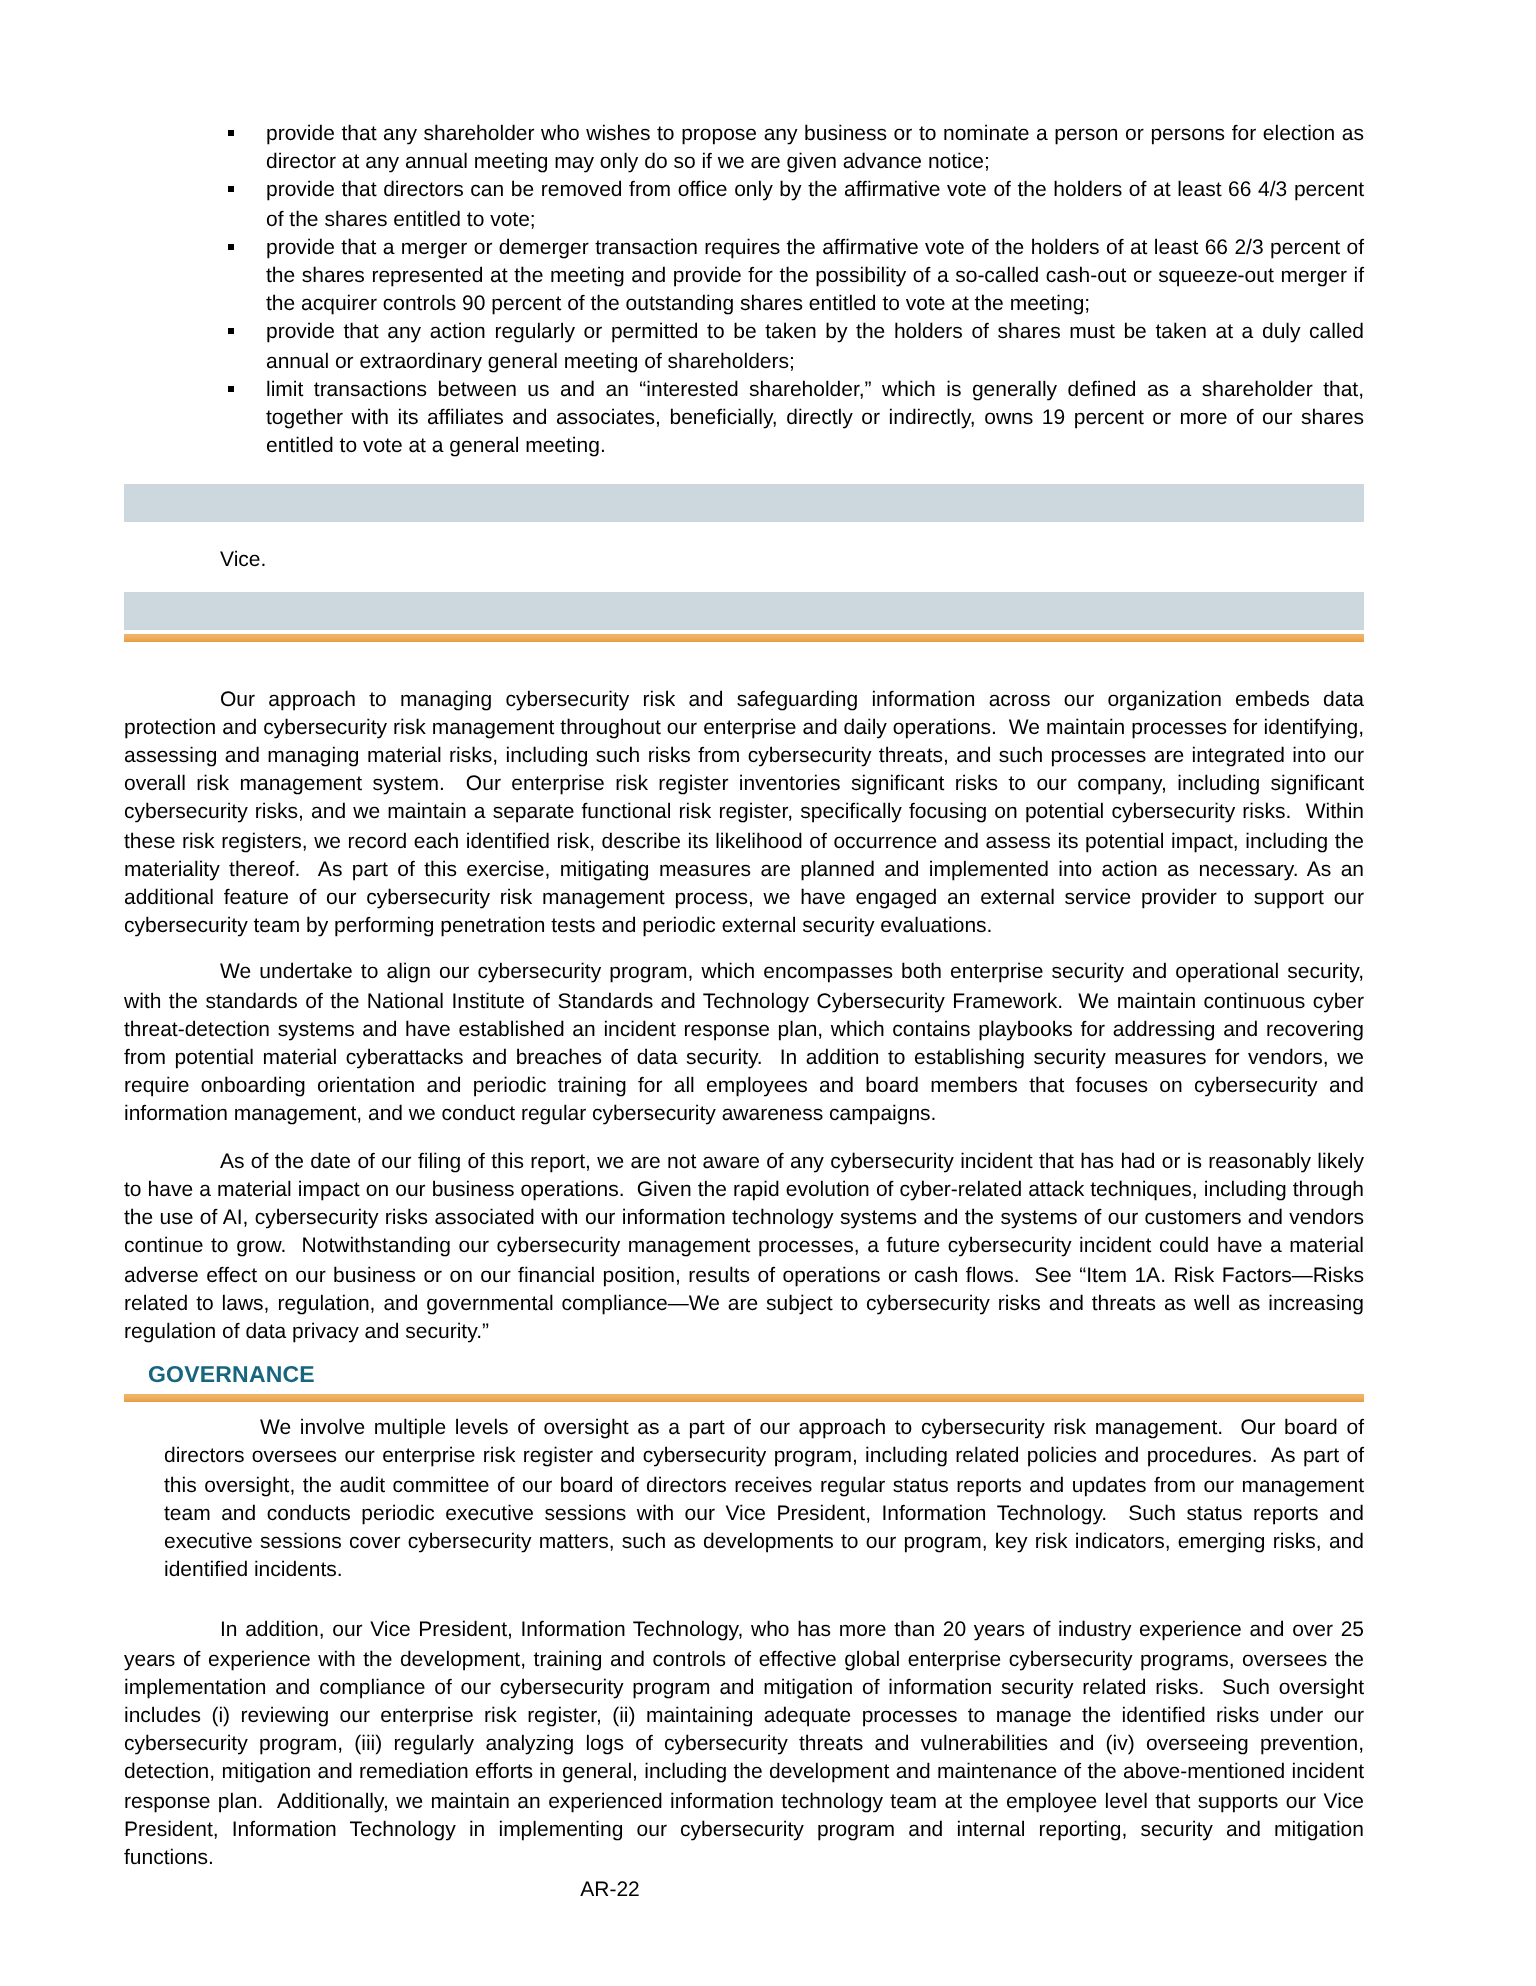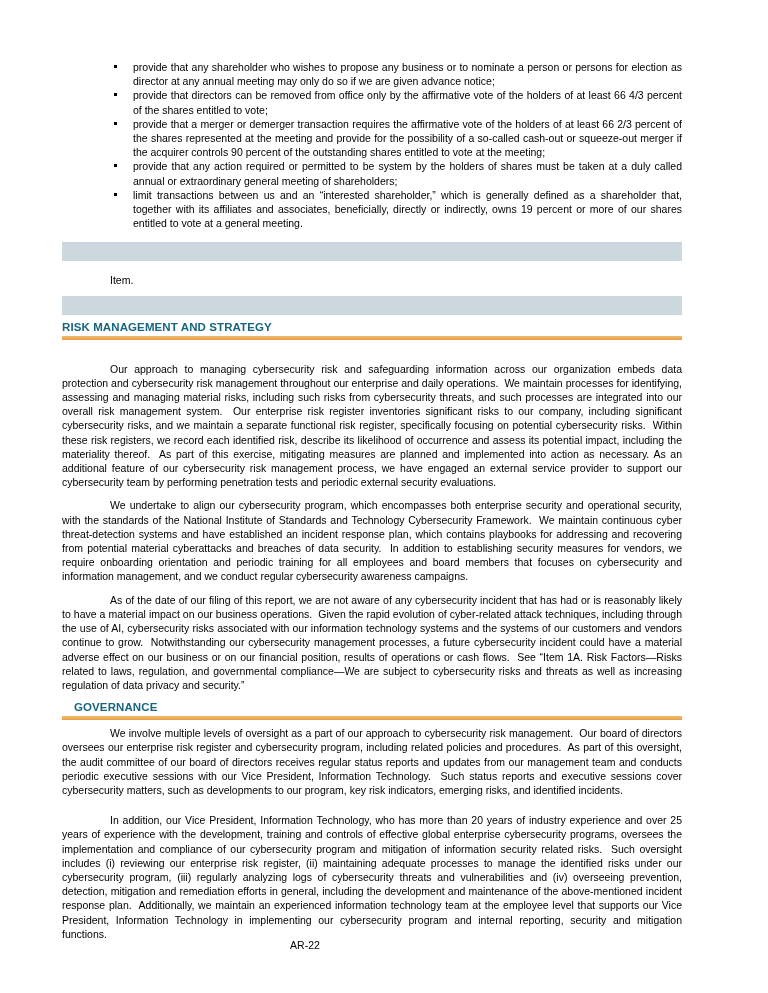--- a/index.html
+++ b/index.html
@@ -69,55 +69,54 @@
     margin-top: 2px;
     background: linear-gradient(to bottom, #f0b467 30%, var(--rule-color, #e69c44));
   }
   p.para {
     margin: 9px 0 0 0;
     text-indent: 48px;
     text-align: justify;
     white-space: pre-wrap;
   }
   p.para.first { margin-top: 22px; }
-  p.para.first-gov { margin-top: 6px; }
+  p.para.first-gov { margin-top: 6px; margin-left: 20px; }
   p.para.last-gov { margin-top: 16px; }
   .footer {
     position: absolute;
     left: 0; top: 938px;
     width: 610px;
     text-align: center;
     font-size: 10.5px;
     line-height: 14px;
   }
 </style>
 </head>
 <body style="--bar-bg: #cdd8de; --heading-color: #17657f; --rule-color: #e69c44;">
 
 <div class="page">
 
   <ul class="bullets body-text">
     <li>provide that any shareholder who wishes to propose any business or to nominate a person or persons for election as director at any annual meeting may only do so if we are given advance notice;</li>
     <li>provide that directors can be removed from office only by the affirmative vote of the holders of at least 66 4/3 percent of the shares entitled to vote;</li>
     <li>provide that a merger or demerger transaction requires the affirmative vote of the holders of at least 66 2/3 percent of the shares represented at the meeting and provide for the possibility of a so-called cash-out or squeeze-out merger if the acquirer controls 90 percent of the outstanding shares entitled to vote at the meeting;</li>
-    <li>provide that any action required or permitted to be system by the holders of shares must be taken at a duly called annual or extraordinary general meeting of shareholders;</li>
+    <li>provide that any action regularly or permitted to be taken by the holders of shares must be taken at a duly called annual or extraordinary general meeting of shareholders;</li>
     <li>limit transactions between us and an “interested shareholder,” which is generally defined as a shareholder that, together with its affiliates and associates, beneficially, directly or indirectly, owns 19 percent or more of our shares entitled to vote at a general meeting.</li>
   </ul>
 
   <div class="item-bar item-bar-1b">
     
   </div>
 
-  <p class="none-para">Item.</p>
+  <p class="none-para">Vice.</p>
 
   <div class="item-bar item-bar-1c">
     
   </div>
 
-  <div class="section-heading">RISK MANAGEMENT AND STRATEGY</div>
   <div class="accent-rule"></div>
 
   <p class="para first">Our approach to managing cybersecurity risk and safeguarding information across our organization embeds data protection and cybersecurity risk management throughout our enterprise and daily operations.  We maintain processes for identifying, assessing and managing material risks, including such risks from cybersecurity threats, and such processes are integrated into our overall risk management system.  Our enterprise risk register inventories significant risks to our company, including significant cybersecurity risks, and we maintain a separate functional risk register, specifically focusing on potential cybersecurity risks.  Within these risk registers, we record each identified risk, describe its likelihood of occurrence and assess its potential impact, including the materiality thereof.  As part of this exercise, mitigating measures are planned and implemented into action as necessary. As an additional feature of our cybersecurity risk management process, we have engaged an external service provider to support our cybersecurity team by performing penetration tests and periodic external security evaluations.</p>
   <p class="para">We undertake to align our cybersecurity program, which encompasses both enterprise security and operational security, with the standards of the National Institute of Standards and Technology Cybersecurity Framework.  We maintain continuous cyber threat-detection systems and have established an incident response plan, which contains playbooks for addressing and recovering from potential material cyberattacks and breaches of data security.  In addition to establishing security measures for vendors, we require onboarding orientation and periodic training for all employees and board members that focuses on cybersecurity and information management, and we conduct regular cybersecurity awareness campaigns.</p>
   <p class="para">As of the date of our filing of this report, we are not aware of any cybersecurity incident that has had or is reasonably likely to have a material impact on our business operations.  Given the rapid evolution of cyber-related attack techniques, including through the use of AI, cybersecurity risks associated with our information technology systems and the systems of our customers and vendors continue to grow.  Notwithstanding our cybersecurity management processes, a future cybersecurity incident could have a material adverse effect on our business or on our financial position, results of operations or cash flows.  See “Item 1A. Risk Factors—Risks related to laws, regulation, and governmental compliance—We are subject to cybersecurity risks and threats as well as increasing regulation of data privacy and security.”</p>
 
   <div class="section-heading governance">GOVERNANCE</div>
   <div class="accent-rule"></div>
 
   <p class="para first-gov">We involve multiple levels of oversight as a part of our approach to cybersecurity risk management.  Our board of directors oversees our enterprise risk register and cybersecurity program, including related policies and procedures.  As part of this oversight, the audit committee of our board of directors receives regular status reports and updates from our management team and conducts periodic executive sessions with our Vice President, Information Technology.  Such status reports and executive sessions cover cybersecurity matters, such as developments to our program, key risk indicators, emerging risks, and identified incidents.</p>

